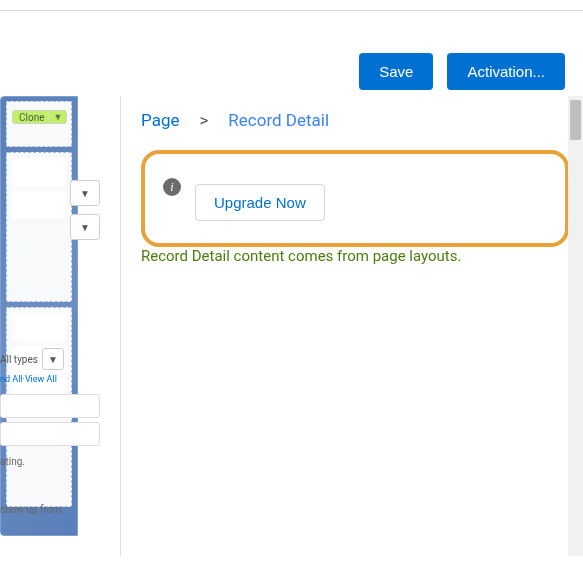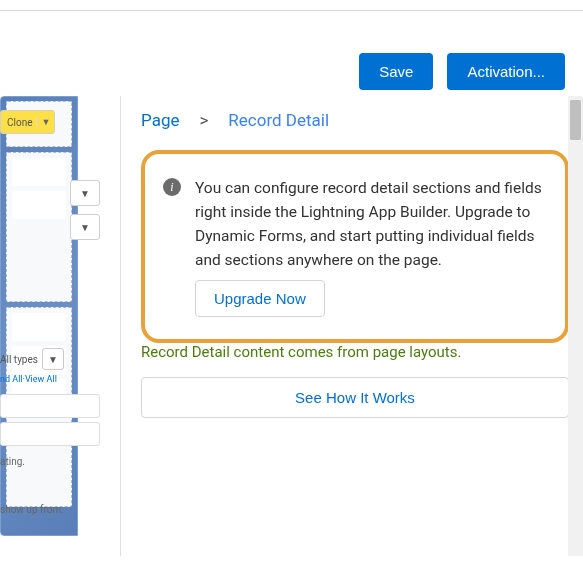--- a/index.html
+++ b/index.html
@@ -54,24 +54,24 @@
   }
   .canvas-card {
     background: #f7f9fb;
     border: 1px dashed #a8bcd8;
     margin: 5px;
     border-radius: 2px;
   }
   .card-top { height: 46px; margin-top: 4px; position: relative; }
   .clone-box {
     position: absolute;
-    left: 0;
+    left: 12px;
     top: 14px;
-    height: 24px;
-    background: #fde047;
+    height: 14px;
+    background: #bef264;
     border: 1px solid #d0d0d0;
     border-radius: 3px;
     font-size: 10px;
     display: flex;
     align-items: center;
     gap: 4px;
     padding: 0 4px 0 6px;
     z-index: 5;
     color: #555;
   }
@@ -314,28 +314,26 @@
 
     <div class="breadcrumb">
       <span class="bc-link">Page</span>
       <span class="bc-sep">&gt;</span>
       <span class="bc-current">Record Detail</span>
     </div>
 
     <div class="callout">
       <div class="info-icon">i</div>
       <div>
-        <div class="callout-body">You can configure record detail sections and fields right inside the Lightning App Builder. Upgrade to Dynamic Forms, and start putting individual fields and sections anywhere on the page.</div>
         <button class="btn-outline">Upgrade Now</button>
       </div>
     </div>
 
     <div class="sub-note">Record Detail content comes from page layouts.</div>
 
-    <button class="btn-wide">See How It Works</button>
 
     <div class="scroll-track">
       <div class="scroll-arrow sa-up">▴</div>
       <div class="scroll-thumb"></div>
     </div>
   </div>
 
 </div>
 
 </body></html>

